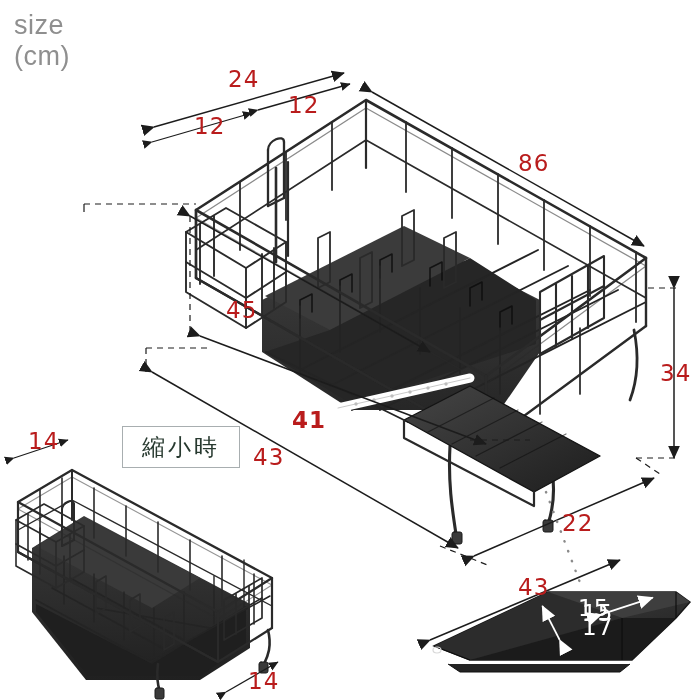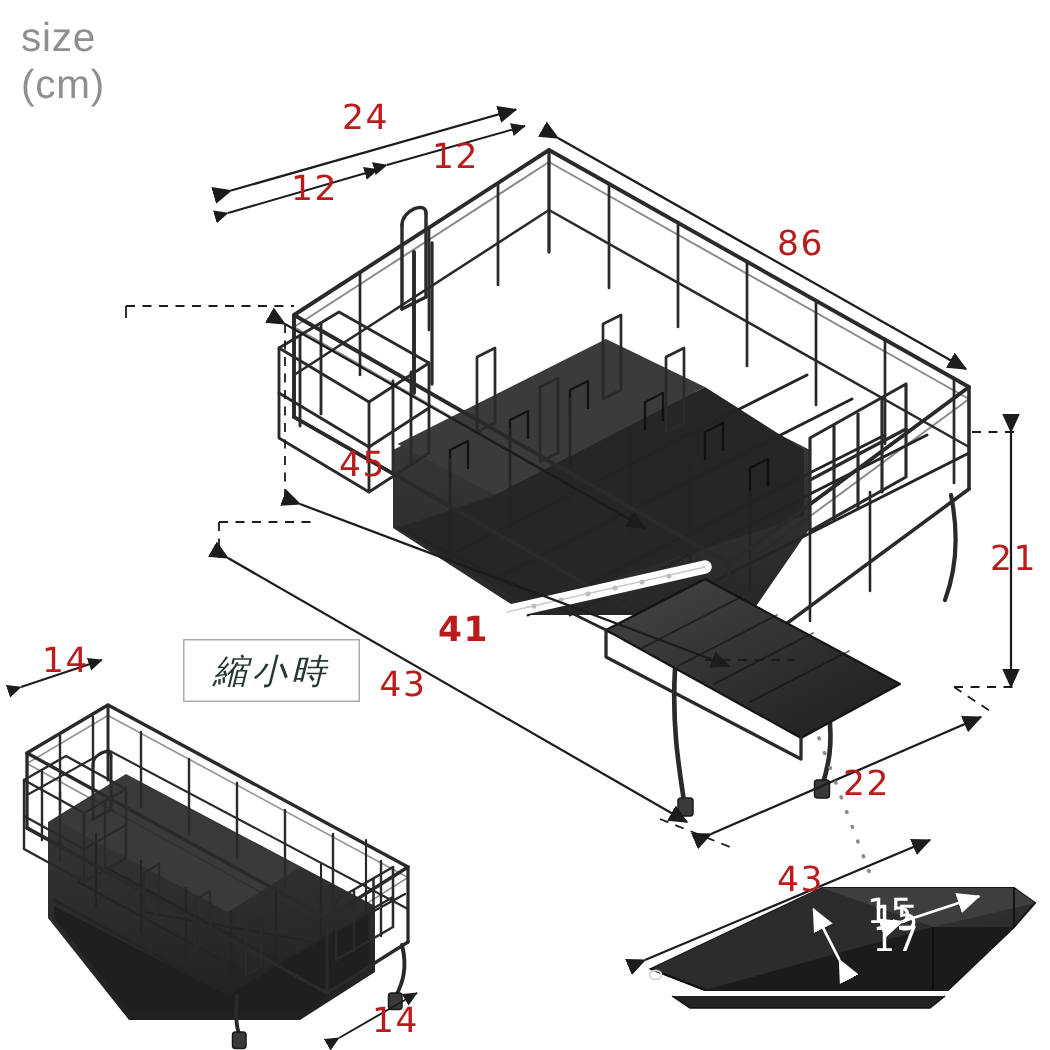--- a/index.html
+++ b/index.html
@@ -42,21 +42,21 @@
     position:absolute;
     border:1px solid #a8aeb0;
     background:#ffffff;
     color:#27392f;
     font-size:23px;
     display:flex;align-items:center;justify-content:center;
     letter-spacing:3px;
     box-sizing:border-box;
   }
   #label-expanded{left:528px;top:96px;width:120px;height:42px;}
-  #label-contracted{left:122px;top:426px;width:118px;height:42px;font-style:italic;}
+  #label-contracted{left:122px;top:426px;width:118px;height:42px;}
 </style>
 </head>
 <body>
 
 <div id="stage">
 
   <svg class="layer" viewBox="0 0 700 700">
     <defs>
       <linearGradient id="trayGrad" x1="0" y1="0" x2="0" y2="1">
         <stop offset="0%" stop-color="#3a3a3a"></stop>
@@ -354,21 +354,21 @@
 
   <div class="boxlabel" id="label-contracted">縮小時</div>
 
   <div class="txt dim" style="left:228px;top:66px;">24</div>
   <div class="txt dim" style="left:194px;top:113px;">12</div>
   <div class="txt dim" style="left:288px;top:92px;">12</div>
   <div class="txt dim" style="left:518px;top:150px;">86</div>
   <div class="txt dim" style="left:226px;top:297px;">45</div>
   <div class="txt dim" style="left:292px;top:407px;font-weight:bold;">41</div>
   <div class="txt dim" style="left:253px;top:444px;">43</div>
-  <div class="txt dim" style="left:660px;top:360px;">21</div>
+  <div class="txt dim" style="left:660px;top:360px;">34</div>
   <div class="txt dim" style="left:562px;top:510px;text-align:center;">22</div>
 
   <div class="txt dim" style="left:28px;top:428px;">14</div>
   <div class="txt dim" style="left:248px;top:668px;">14</div>
 
   <div class="txt dim" style="left:518px;top:574px;">43</div>
   <div class="txt dim dim-w" style="left:582px;top:600px;">15</div>
   <div class="txt dim dim-w" style="left:582px;top:612px;"></div>
 </div>
 

